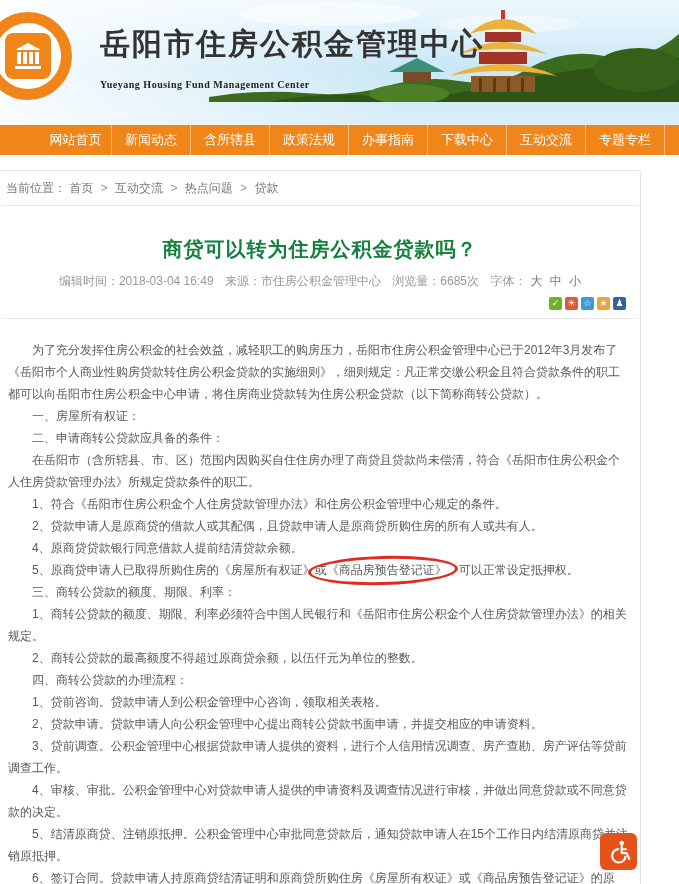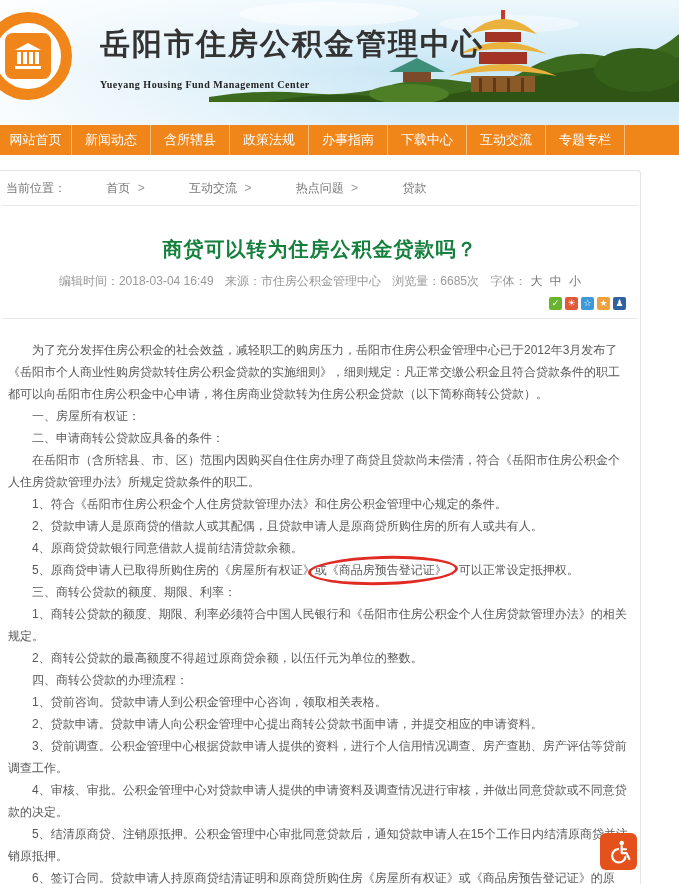--- a/index.html
+++ b/index.html
@@ -17,32 +17,32 @@
     border-radius:50%; background:#fff; border:11px solid #f08519;
     display:flex; align-items:center; justify-content:center; }
   .logo-sq { width:46px; height:46px; background:#f08519; border-radius:8px;
     display:flex; align-items:center; justify-content:center; }
   .site-title { position:absolute; left:100px; top:24px; }
   .site-title .zh { font-size:30px; font-weight:bold; color:#333; letter-spacing:2px; }
   .site-title .en { font-family:"Liberation Serif", serif; font-size:10px;
     font-weight:bold; color:#222; margin-top:14px; letter-spacing:.5px; }
 
   
-  .nav { height:30px; background:#f08519; display:flex; }
+  .nav { height:30px; background:#f08519; display:flex;padding-left:40px; }
   .nav-item { width:79px; height:30px; line-height:30px; text-align:center;
     color:#fff; font-size:13px; border-right:1px solid rgba(255,255,255,.45);
     cursor:pointer; }
   .nav-item:first-child { width:72px; }
 
   
   .content { margin:15px 38px 0 0; width:641px; min-height:737px;
     border-top:1px solid #e4e4e4; border-right:1px solid #e4e4e4;
     border-radius:0 4px 0 0; background:#fff; }
   .breadcrumb { padding:9px 0 8px 6px; font-size:12px; color:#777; }
-  .breadcrumb a { color:#777; text-decoration:none; cursor:pointer;margin-left:37px; }
+  .breadcrumb a { color:#777; text-decoration:none; cursor:pointer; }
   .crumb-sep { margin:0 4px; color:#999; }
   .divider { height:0; border-bottom:1px solid #e8e8e8; margin:0 2px; }
 
   .article-title { margin-top:30px; text-align:center; font-size:20px;
     font-weight:bold; color:#15803d; letter-spacing:1px; }
   .article-meta { margin-top:10px; text-align:center; font-size:12px; color:#999; }
   .article-meta .sp { margin-left:8px; }
   .font-opt { color:#777; margin-left:4px; cursor:pointer; }
 
   .share-row { margin-top:4px; padding-right:14px; text-align:right; height:16px; }

